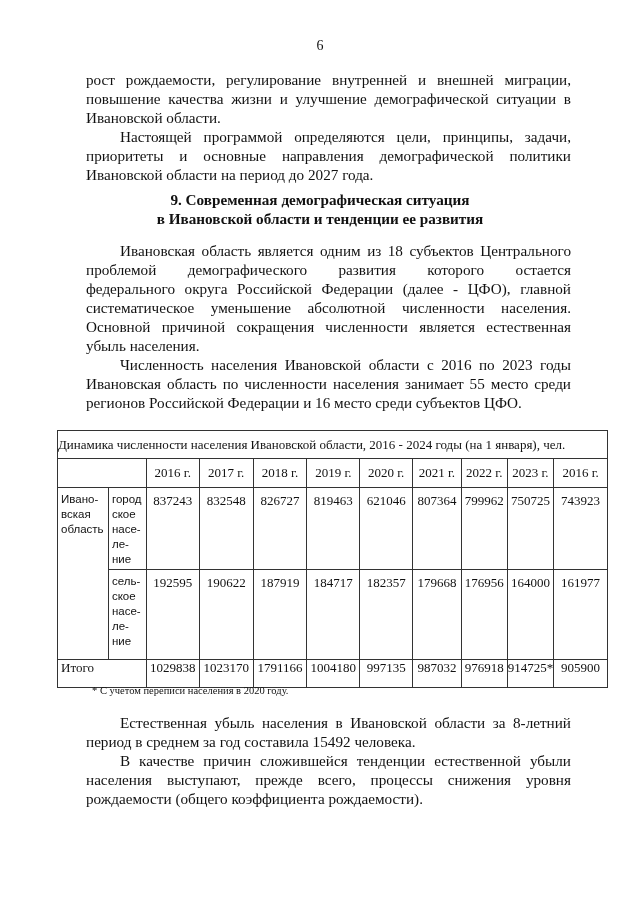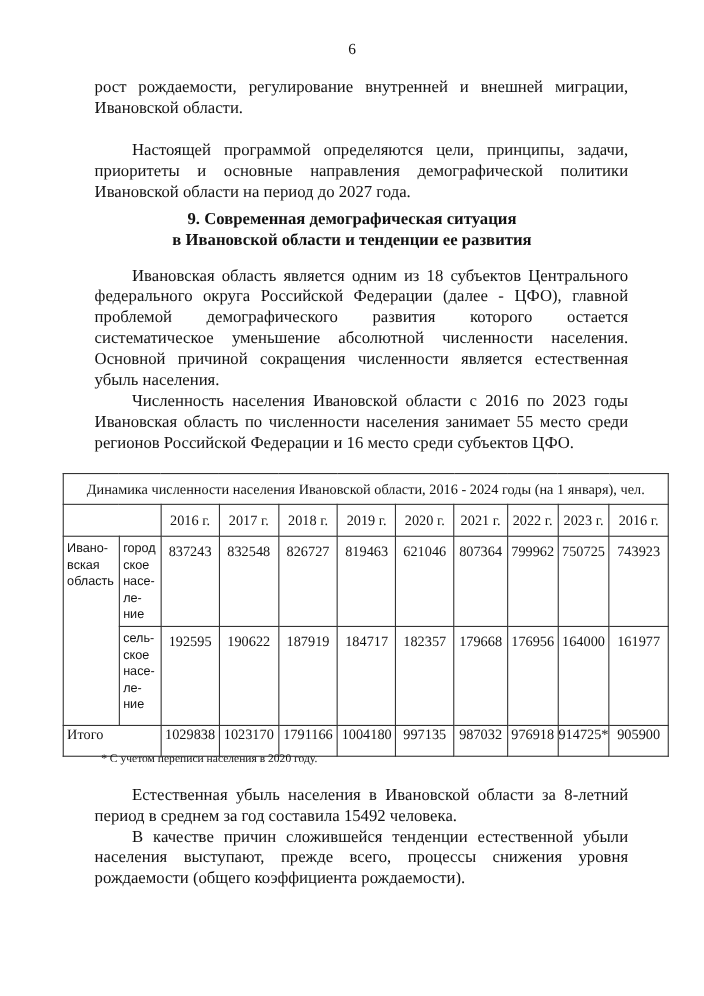--- a/index.html
+++ b/index.html
@@ -5,51 +5,52 @@
   html, body { margin:0; padding:0; background:#ffffff; }
   body { width:640px; height:905px; position:relative; overflow:hidden;
          font-family:"Liberation Serif", serif; color:#111; }
   .page-num { position:absolute; top:38px; left:0; width:640px; text-align:center; font-size:14px; }
   .p { position:absolute; left:86px; width:485px; font-size:15.2px; line-height:19px; text-align:justify; margin:0; }
   .line { display:block; text-align:justify; text-align-last:justify; }
   .line.last { text-align-last:left; }
   .heading { position:absolute; left:0; width:640px; text-align:center; font-weight:bold; font-size:15.2px; line-height:19px; }
   table.t { position:absolute; left:57px; top:430px; border-collapse:collapse; font-size:13px; width:551px; }
   table.t td { border:1px solid #333; padding:0; vertical-align:top; }
-  .cap { text-align:center; height:27px; vertical-align:middle !important; font-size:13px; }
+  .cap { height:27px; vertical-align:middle !important; font-size:13px; }
   .yr { text-align:center; height:28px; vertical-align:middle !important; }
   .num { text-align:center; padding-top:5px !important; }
   .lbl { font-family:"Liberation Sans", sans-serif; font-size:11.5px; line-height:15px; padding:4px 2px 2px 3px !important; }
   .itogo td { height:27px; vertical-align:middle; text-align:center; }
   .itogo td.il { text-align:left; padding-left:3px; }
   .footnote { position:absolute; top:685px; left:92px; font-size:10.5px; }
 </style>
 </head>
 <body>
 
 <div class="page-num">6</div>
 
 <div class="p" style="top:70px;">
   <span class="line">рост рождаемости, регулирование внутренней и внешней миграции,</span>
+  <span class="line">повышение качества жизни и улучшение демографической ситуации в</span>
   <span class="line last">Ивановской области.</span>
 </div>
 
 <div class="p" style="top:127px;">
   <span class="line" style="padding-left:34px;">Настоящей программой определяются цели, принципы, задачи,</span>
   <span class="line">приоритеты и основные направления демографической политики</span>
   <span class="line last">Ивановской области на период до 2027 года.</span>
 </div>
 
 <div class="heading" style="top:190px;">9. Современная демографическая ситуация</div>
 <div class="heading" style="top:209px;">в Ивановской области и тенденции ее развития</div>
 
 <div class="p" style="top:241px;">
   <span class="line" style="padding-left:34px;">Ивановская область является одним из 18 субъектов Центрального</span>
+  <span class="line">проблемой демографического развития которого остается</span>
   <span class="line">федерального округа Российской Федерации (далее - ЦФО), главной</span>
-  <span class="line">проблемой демографического развития которого остается</span>
   <span class="line">систематическое уменьшение абсолютной численности населения.</span>
   <span class="line">Основной причиной сокращения численности является естественная</span>
   <span class="line last">убыль населения.</span>
 </div>
 
 <div class="p" style="top:355px;">
   <span class="line" style="padding-left:34px;">Численность населения Ивановской области с 2016 по 2023 годы</span>
   <span class="line">Ивановская область по численности населения занимает 55 место среди</span>
   <span class="line last">регионов Российской Федерации и 16 место среди субъектов ЦФО.</span>
 </div>

